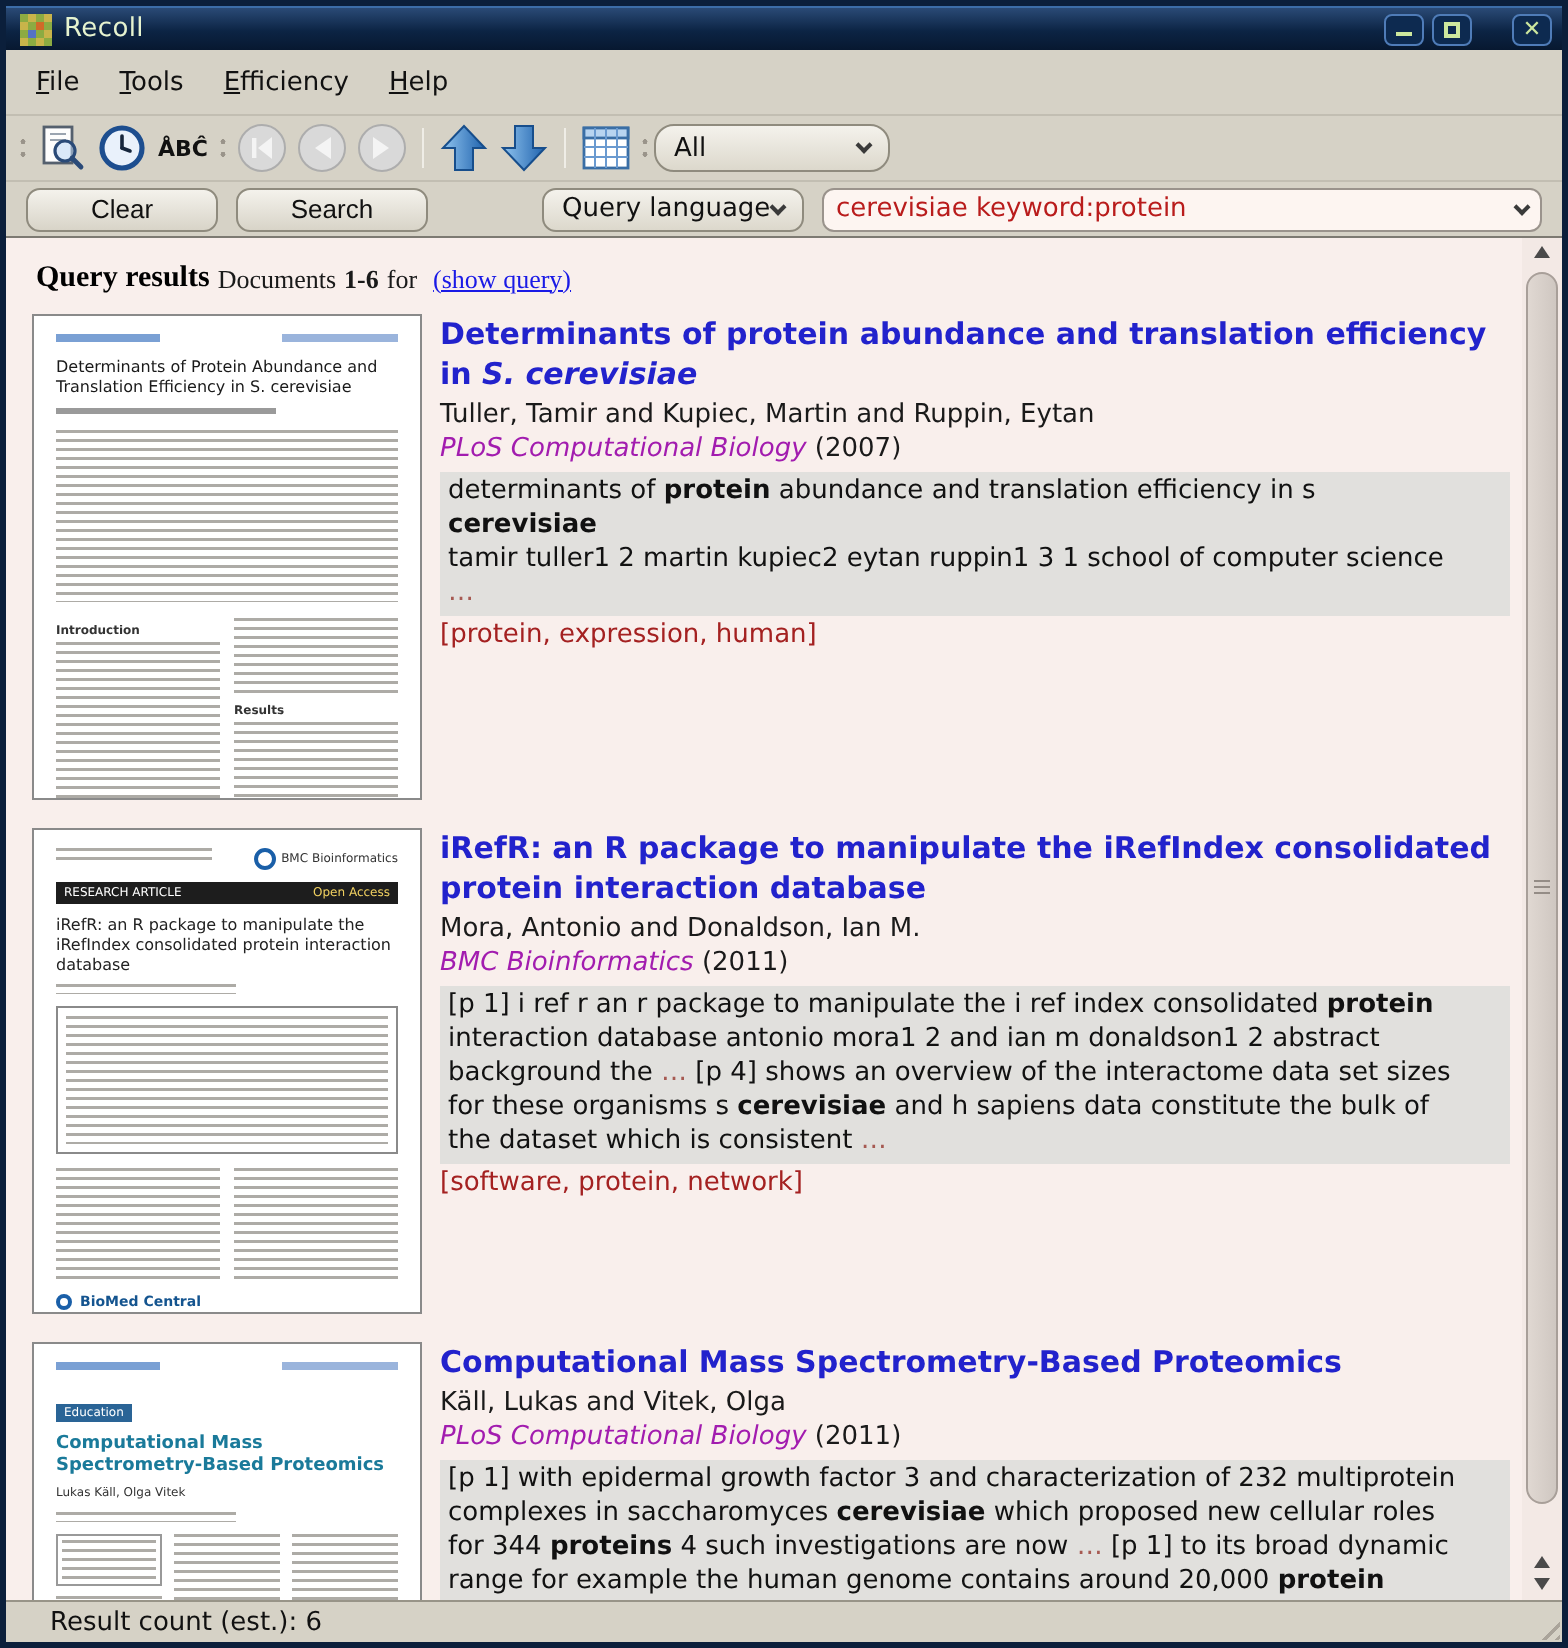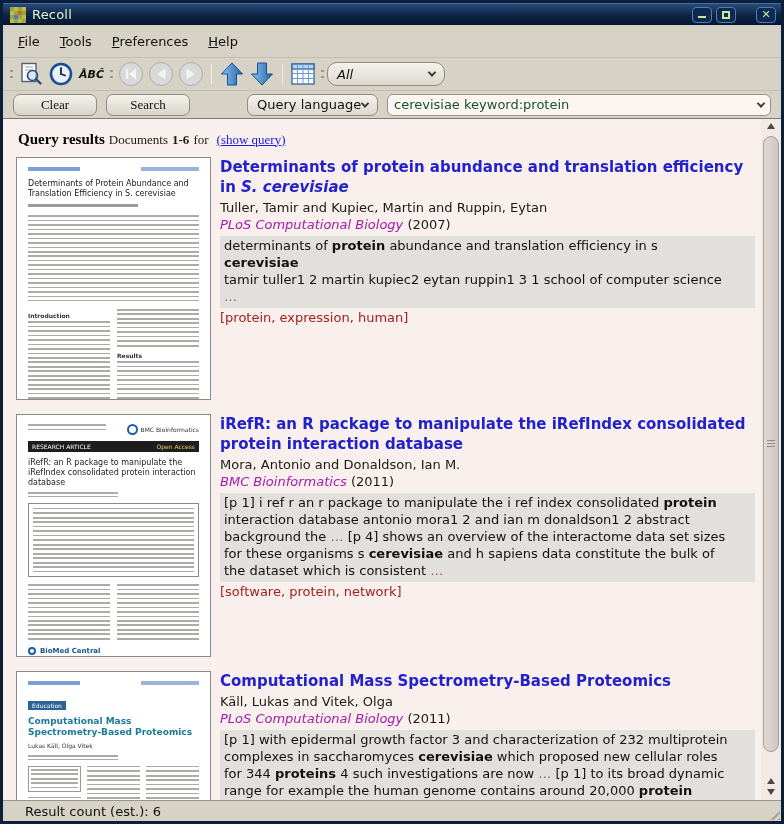--- a/index.html
+++ b/index.html
@@ -24,43 +24,43 @@
   .glyph-close { color:#cde89e; font-size:11px; font-weight:bold; line-height:1; }
 
   
   .menubar { height:21px; flex:none; background:#d6d2c6; display:flex; align-items:center; padding:16px 8px;
              border-bottom:1px solid #c2beb2; }
   .menu-item { display:inline-block; font-size:13px; color:#111; padding:1px 7px; margin-right:6px; }
   .menu-item::first-letter { text-decoration:underline; }
 
   
   .toolbar { height:33px; flex:none; background:#d6d2c6; display:flex; align-items:center; padding:0 4px;
-             border-bottom:1px solid #c2beb2;font-style:italic; }
+             border-bottom:1px solid #c2beb2; }
   .tb-dot { width:3px; height:16px; margin:0 3px; background:
             radial-gradient(circle 1.5px at 50% 30%, #9a948a 0 1.2px, transparent 1.3px),
             radial-gradient(circle 1.5px at 50% 70%, #9a948a 0 1.2px, transparent 1.3px); }
   .tb-sep { width:1px; height:20px; background:#aaa496; border-right:1px solid #efede6; margin:0 5px; }
   .tb-btn { width:30px; height:28px; display:flex; align-items:center; justify-content:center; border-radius:3px; }
   .tb-abc { font-size:11px; font-weight:bold; color:#111; width:auto; padding:0 3px; letter-spacing:0; }
   .combo { height:24px; background:linear-gradient(to bottom,#f4f2ec,#dcd8cc); border:1px solid #8f8b7e;
            border-radius:10px; display:flex; align-items:center; padding:0 9px; font-size:13px; color:#111; }
   .combo .chev { margin-left:auto; }
   .chev { width:6px; height:6px; border-right:2px solid #3a3a3a; border-bottom:2px solid #3a3a3a;
           transform:rotate(45deg) translate(-1px,-1px); flex:none; }
   .combo-all { width:118px; }
 
   
   .searchrow { height:27px; flex:none; background:#d6d2c6; display:flex; align-items:center; padding:0 10px; gap:9px; }
-  .push-btn { width:84px; height:22px; background:linear-gradient(to bottom,#f4f2ec,#d8d4c8);
+  .push-btn { width:96px; height:22px; background:linear-gradient(to bottom,#f4f2ec,#d8d4c8);
               border:1px solid #8f8b7e; border-radius:7px; font-size:13px; color:#111;
-              display:flex; align-items:center; justify-content:center; font-family:Liberation Serif, serif; }
+              display:flex; align-items:center; justify-content:center; font-family:Liberation Sans, sans-serif; }
   .combo-mode { width:131px; height:22px; border-radius:7px;margin-left:48px; }
   .search-wrap { flex:1; height:22px; background:#fdf5f1; border:1px solid #9a938c; border-radius:6px;
                  display:flex; align-items:center; padding:0 6px 0 6px; }
-  .search-wrap input { flex:1; border:none; outline:none; background:transparent; font-size:13px; color:#14532d;
+  .search-wrap input { flex:1; border:none; outline:none; background:transparent; font-size:13px; color:#b91c1c;
                        font-family:"DejaVu Sans", sans-serif; }
 
   
   .results-frame { flex:1; position:relative; background:#f9efec; border-top:1px solid #7d7a72; overflow:hidden; }
   .results-inner { position:absolute; top:0; left:0; right:20px; bottom:0; overflow:hidden; }
   .results-header { padding:12px 0 9px 15px; display:flex; align-items:center;font-family:Liberation Serif, serif; }
   .rh-title { font-size:15px; font-weight:bold; color:#000; margin-right:12px; }
   .rh-sub { font-size:13px; color:#1a1a1a; }
   .rh-sub b { font-weight:bold; }
   .rh-link { font-size:13px; color:#1a1ae6; text-decoration:underline; margin-left:4px; }
@@ -168,21 +168,21 @@
         </span>
       <span class="winbtn closebtn">
           <span class="glyph-close">✕</span>
         </span>
     </span>
   </div>
 
   <div class="menubar">
     <span class="menu-item">File</span>
     <span class="menu-item">Tools</span>
-    <span class="menu-item">Preferences</span>
+    <span class="menu-item">Efficiency</span>
     <span class="menu-item">Help</span>
   </div>
 
   <div class="toolbar">
     <span class="tb-dot"></span>
     <span class="tb-btn">
       <svg width="24" height="24" viewBox="0 0 24 24">
         <rect x="3" y="1.5" width="14" height="18" fill="#fdfdfd" stroke="#55606e" stroke-width="1.4"></rect>
         <line x1="6" y1="5" x2="14" y2="5" stroke="#9aa4b0" stroke-width="1"></line>
         <line x1="6" y1="8" x2="14" y2="8" stroke="#9aa4b0" stroke-width="1"></line>

